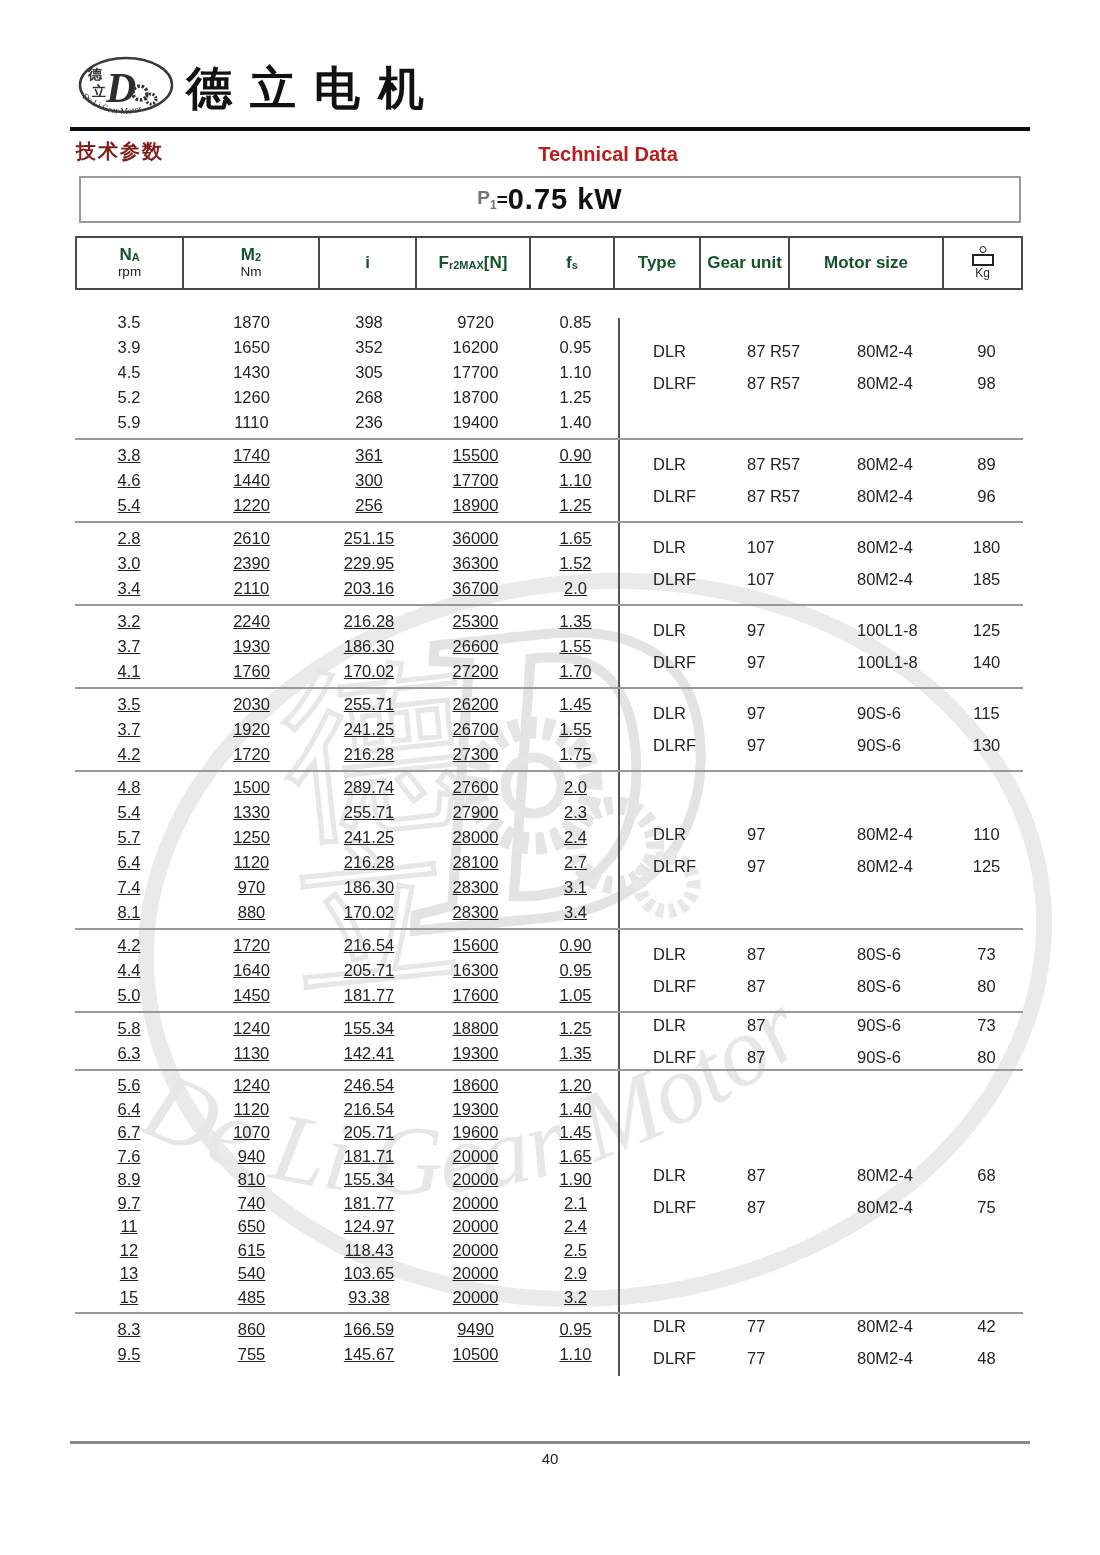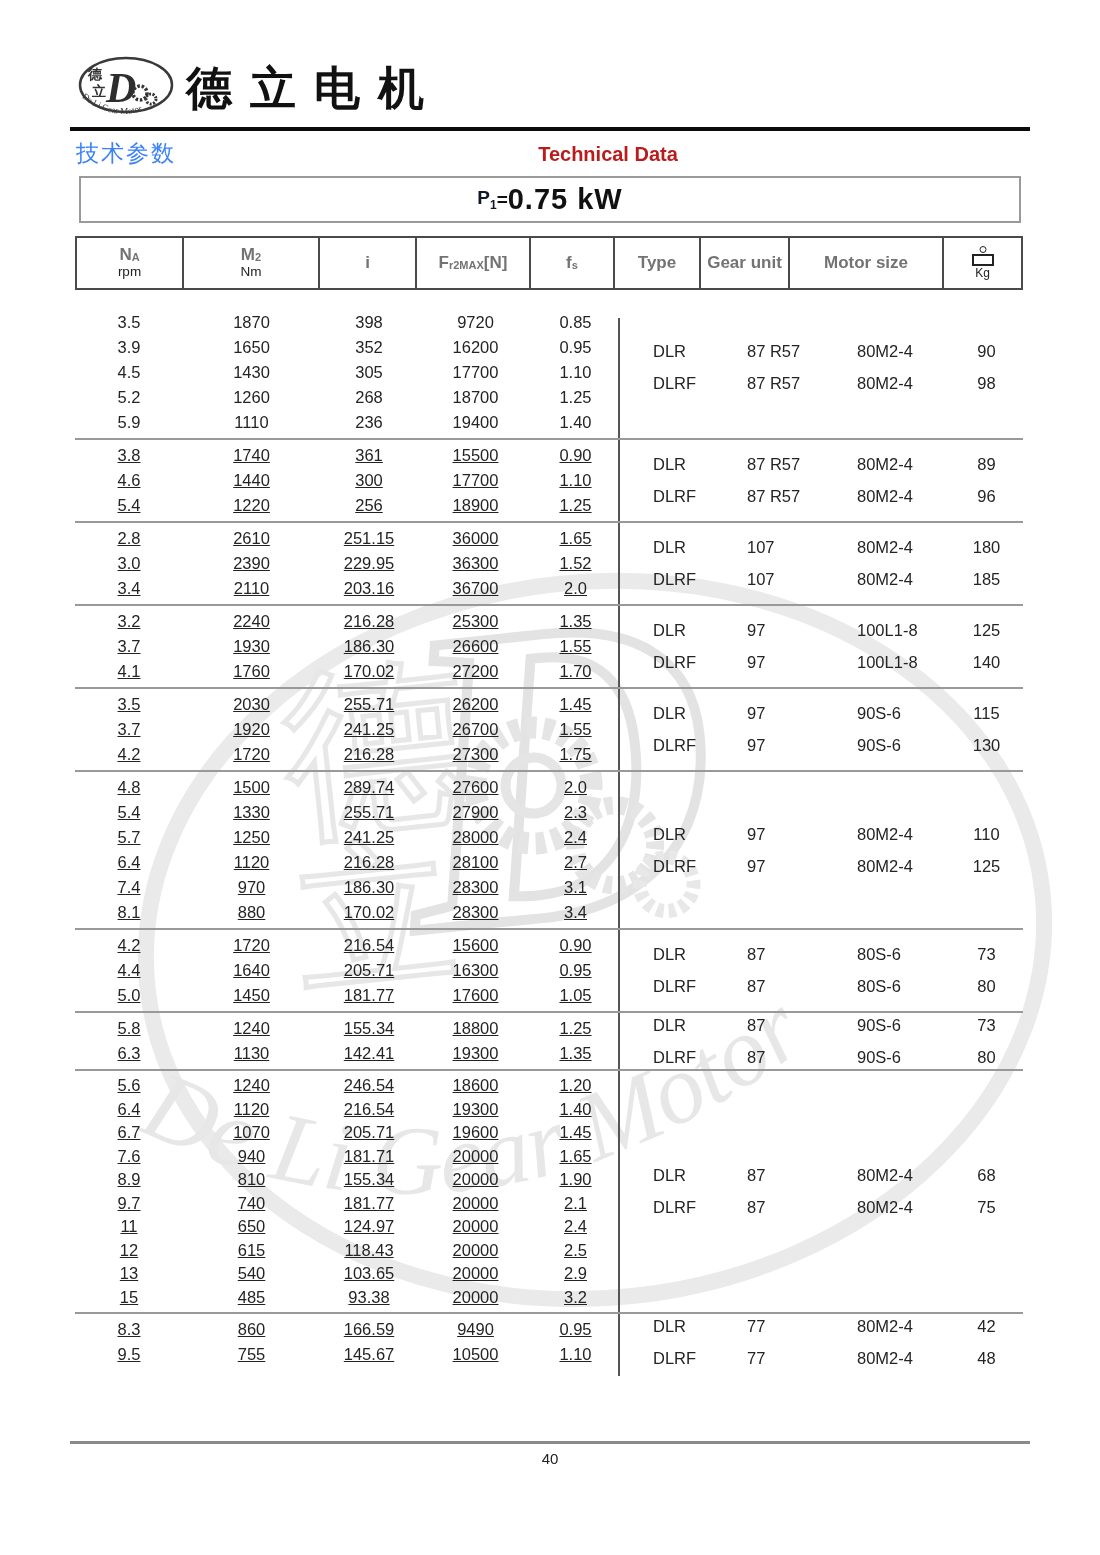--- a/index.html
+++ b/index.html
@@ -5,40 +5,40 @@
   html,body{margin:0;padding:0;background:#fff;}
   .page{position:relative;width:1100px;height:1555px;background:#fff;overflow:hidden;
         font-family:"Liberation Sans","DejaVu Sans",sans-serif;color:#222;}
 
   
   .logo-svg{position:absolute;left:72px;top:52px;}
   .brand-name{position:absolute;left:186px;top:58px;font-size:46px;font-weight:bold;
               font-family:"Liberation Serif","DejaVu Serif",serif;letter-spacing:18px;color:#111;text-align:right;}
   .top-rule{position:absolute;left:70px;top:127px;width:960px;height:4px;background:#0b0b0b;}
 
-  .section-cn{position:absolute;left:76px;top:138px;font-size:23px;font-weight:normal;
-              letter-spacing:2px;color:#3b82f6;}
+  .section-cn{position:absolute;left:76px;top:138px;font-size:20px;font-weight:bold;
+              letter-spacing:2px;color:#7f1d1d;}
   .section-en{position:absolute;left:608px;top:143px;transform:translateX(-50%);
               font-size:20px;font-weight:bold;color:#b91c1c;}
 
   .power-box{position:absolute;left:79px;top:176px;width:942px;height:47px;border:2px solid #9a9a9a;
              display:flex;align-items:center;justify-content:center;box-sizing:border-box;}
-  .power-sym{font-size:19px;font-weight:bold;color:#0f172a;}
+  .power-sym{font-size:19px;font-weight:bold;color:#737373;}
   .power-sym sub{font-size:12px;}
   .power-eq{font-size:19px;font-weight:bold;color:#111;}
   .power-val{font-size:29px;font-weight:900;color:#111;letter-spacing:1px;}
 
   
   .thead{position:absolute;left:75px;top:236px;width:948px;height:54px;border:2px solid #4a4a4a;
          box-sizing:border-box;display:grid;
          grid-template-columns:107px 136px 97px 114px 84px 86px 89px 154px auto;}
   .hcell{border-right:2px solid #4a4a4a;display:flex;flex-direction:column;align-items:center;
          justify-content:center;box-sizing:border-box;line-height:1.05;}
   .hcell:last-child{border-right:none;}
-  .hmain{font-size:17px;font-weight:bold;color:#737373;}
+  .hmain{font-size:17px;font-weight:bold;color:#14532d;}
   .hmain sub{font-size:11px;vertical-align:-0.12em;}
   .hsuffix{font-size:17px;font-weight:bold;}
   .hunit{font-size:13.5px;color:#222;margin-top:1px;}
   .kg-icon{width:24px;height:20px;position:relative;margin-bottom:1px;}
   .kg-icon .knob{position:absolute;top:0;left:50%;transform:translateX(-50%);
                  width:5px;height:5px;border:1.5px solid #222;border-radius:50%;background:#fff;}
   .kg-icon .body{position:absolute;bottom:0;left:50%;transform:translateX(-50%);
                  width:22px;height:12px;border:2px solid #222;background:#fff;box-sizing:border-box;}
   .kg-label{font-size:12px;color:#222;}
 

